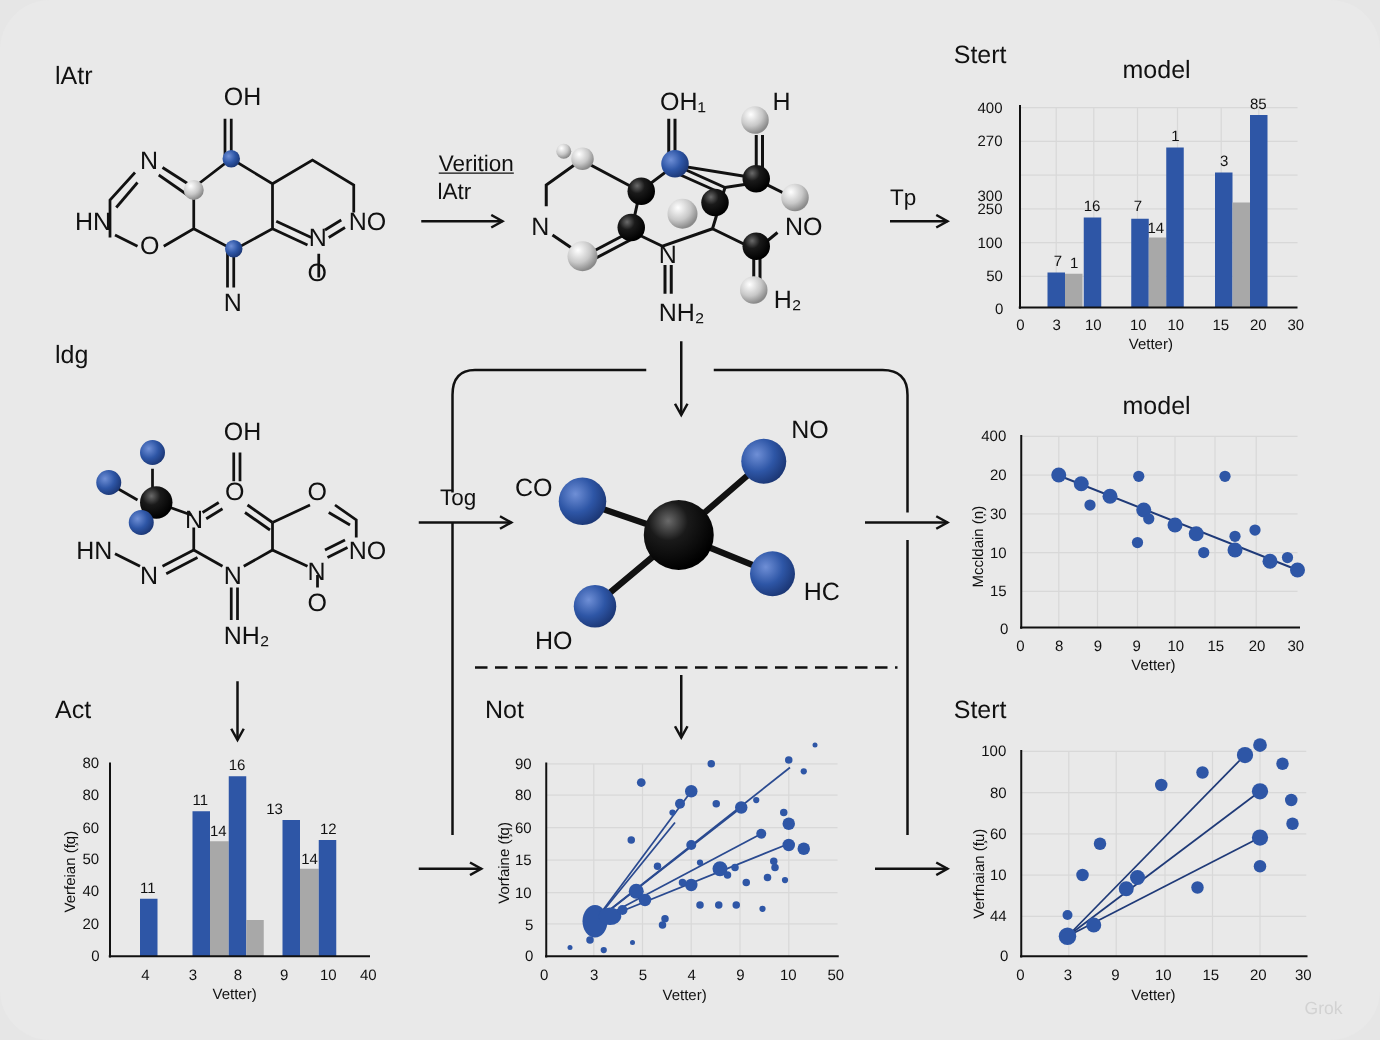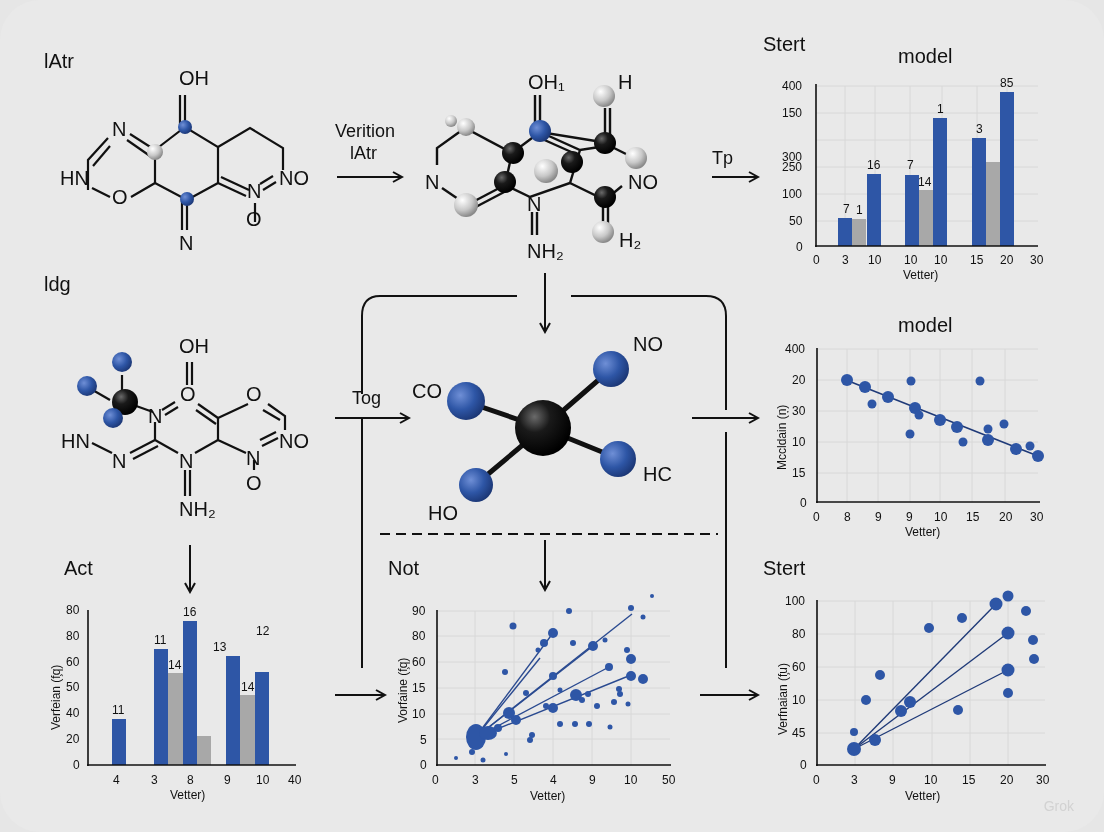--- a/index.html
+++ b/index.html
@@ -368,35 +368,35 @@
 <div class="lbl" style="left:44px;top:50px;">lAtr</div>
 <div class="lbl" style="left:179px;top:67px;">OH</div>
 <div class="lbl" style="left:112px;top:118px;">N</div>
 <div class="lbl" style="left:60px;top:167px;">HN</div>
 <div class="lbl" style="left:112px;top:186px;">O</div>
 <div class="lbl" style="left:279px;top:167px;">NO</div>
 <div class="lbl" style="left:247px;top:180px;">N</div>
 <div class="lbl" style="left:246px;top:208px;">O</div>
 <div class="lbl" style="left:179px;top:232px;">N</div>
 
-<div class="title" style="left:335px;top:121px;">Verition</div>
+<div class="title" style="left:351px;top:121px;text-decoration:underline;">Verition</div>
 <div class="title" style="left:350px;top:143px;">lAtr</div>
 <div class="lbl" style="left:528px;top:71px;">OH₁</div>
 <div class="lbl" style="left:618px;top:71px;">H</div>
 <div class="lbl" style="left:425px;top:171px;">N</div>
 <div class="lbl" style="left:628px;top:171px;">NO</div>
 <div class="lbl" style="left:527px;top:193px;">N</div>
 <div class="lbl" style="left:527px;top:240px;">NH₂</div>
 <div class="lbl" style="left:619px;top:229px;">H₂</div>
 <div class="title" style="left:712px;top:148px;">Tp</div>
 
 <div class="lbl" style="left:763px;top:33px;">Stert</div>
 <div class="lbl" style="left:898px;top:45px;">model</div>
 <div class="small" style="left:782px;top:79px;">400</div>
-<div class="small" style="left:782px;top:106px;">150</div>
+<div class="small" style="left:782px;top:106px;">270</div>
 <div class="small" style="left:782px;top:150px;">300</div>
 <div class="small" style="left:782px;top:160px;">250</div>
 <div class="small" style="left:782px;top:187px;">100</div>
 <div class="small" style="left:789px;top:214px;">50</div>
 <div class="small" style="left:796px;top:240px;">0</div>
 <div class="small" style="left:813px;top:253px;">0</div>
 <div class="small" style="left:842px;top:253px;">3</div>
 <div class="small" style="left:868px;top:253px;">10</div>
 <div class="small" style="left:904px;top:253px;">10</div>
 <div class="small" style="left:934px;top:253px;">10</div>
@@ -443,21 +443,21 @@
 <div class="small" style="left:813px;top:510px;">0</div>
 <div class="small" style="left:844px;top:510px;">8</div>
 <div class="small" style="left:875px;top:510px;">9</div>
 <div class="small" style="left:906px;top:510px;">9</div>
 <div class="small" style="left:934px;top:510px;">10</div>
 <div class="small" style="left:966px;top:510px;">15</div>
 <div class="small" style="left:999px;top:510px;">20</div>
 <div class="small" style="left:1030px;top:510px;">30</div>
 <div class="small" style="left:905px;top:525px;">Vetter)</div>
 
-<div class="lbl" style="left:44px;top:557px;margin-left:20px;">Act</div>
+<div class="lbl" style="left:44px;top:557px;">Act</div>
 <div class="small" style="left:66px;top:603px;">80</div>
 <div class="small" style="left:66px;top:629px;">80</div>
 <div class="small" style="left:66px;top:655px;">60</div>
 <div class="small" style="left:66px;top:680px;">50</div>
 <div class="small" style="left:66px;top:706px;">40</div>
 <div class="small" style="left:66px;top:732px;">20</div>
 <div class="small" style="left:73px;top:758px;">0</div>
 <div class="small" style="left:49px;top:730px;transform:rotate(-90deg);transform-origin:left top;">Verfeian (f̧q)</div>
 <div class="small" style="left:113px;top:773px;">4</div>
 <div class="small" style="left:151px;top:773px;">3</div>
@@ -465,21 +465,21 @@
 <div class="small" style="left:224px;top:773px;">9</div>
 <div class="small" style="left:256px;top:773px;">10</div>
 <div class="small" style="left:288px;top:773px;">40</div>
 <div class="small" style="left:170px;top:788px;">Vetter)</div>
 <div class="small" style="left:112px;top:703px;">11</div>
 <div class="small" style="left:154px;top:633px;">11</div>
 <div class="small" style="left:168px;top:658px;">14</div>
 <div class="small" style="left:183px;top:605px;">16</div>
 <div class="small" style="left:213px;top:640px;">13</div>
 <div class="small" style="left:241px;top:680px;">14</div>
-<div class="small" style="left:256px;top:624px;">12</div>
+<div class="small" style="left:256px;top:656px;">12</div>
 
 <div class="lbl" style="left:388px;top:557px;">Not</div>
 <div class="small" style="left:412px;top:604px;">90</div>
 <div class="small" style="left:412px;top:629px;">80</div>
 <div class="small" style="left:412px;top:655px;">60</div>
 <div class="small" style="left:412px;top:681px;">15</div>
 <div class="small" style="left:412px;top:707px;">10</div>
 <div class="small" style="left:420px;top:733px;">5</div>
 <div class="small" style="left:420px;top:758px;">0</div>
 <div class="small" style="left:396px;top:723px;transform:rotate(-90deg);transform-origin:left top;">Vorfaine (f̧q)</div>
@@ -490,21 +490,21 @@
 <div class="small" style="left:589px;top:773px;">9</div>
 <div class="small" style="left:624px;top:773px;">10</div>
 <div class="small" style="left:662px;top:773px;">50</div>
 <div class="small" style="left:530px;top:789px;">Vetter)</div>
 
 <div class="lbl" style="left:763px;top:557px;">Stert</div>
 <div class="small" style="left:785px;top:594px;">100</div>
 <div class="small" style="left:792px;top:627px;">80</div>
 <div class="small" style="left:792px;top:660px;">60</div>
 <div class="small" style="left:792px;top:693px;">10</div>
-<div class="small" style="left:792px;top:726px;">45</div>
+<div class="small" style="left:792px;top:726px;">44</div>
 <div class="small" style="left:800px;top:758px;">0</div>
 <div class="small" style="left:776px;top:735px;transform:rotate(-90deg);transform-origin:left top;">Verfnaian (f̧u)</div>
 <div class="small" style="left:813px;top:773px;">0</div>
 <div class="small" style="left:851px;top:773px;">3</div>
 <div class="small" style="left:889px;top:773px;">9</div>
 <div class="small" style="left:924px;top:773px;">10</div>
 <div class="small" style="left:962px;top:773px;">15</div>
 <div class="small" style="left:1000px;top:773px;">20</div>
 <div class="small" style="left:1036px;top:773px;">30</div>
 <div class="small" style="left:905px;top:789px;">Vetter)</div>

